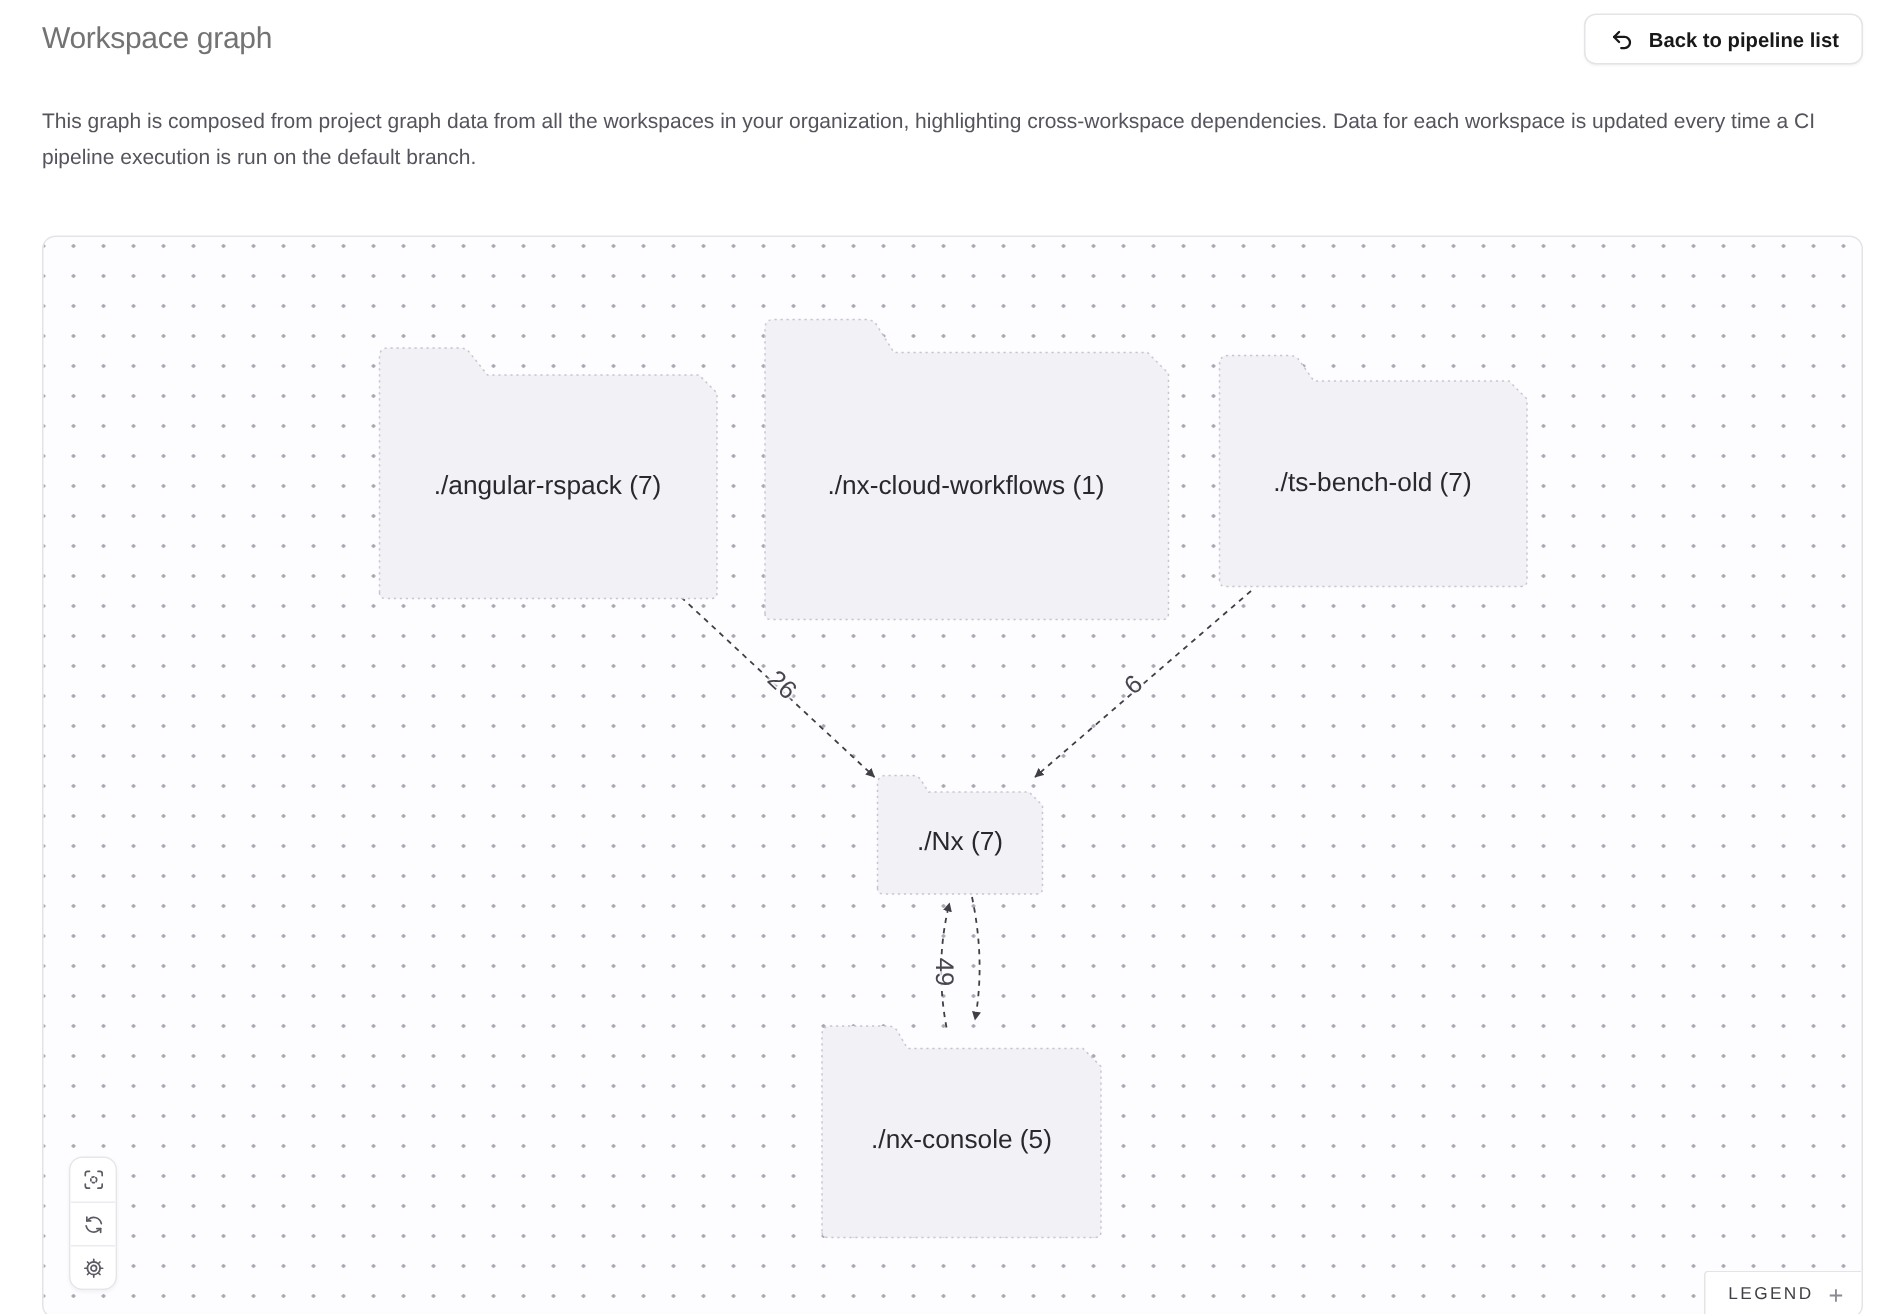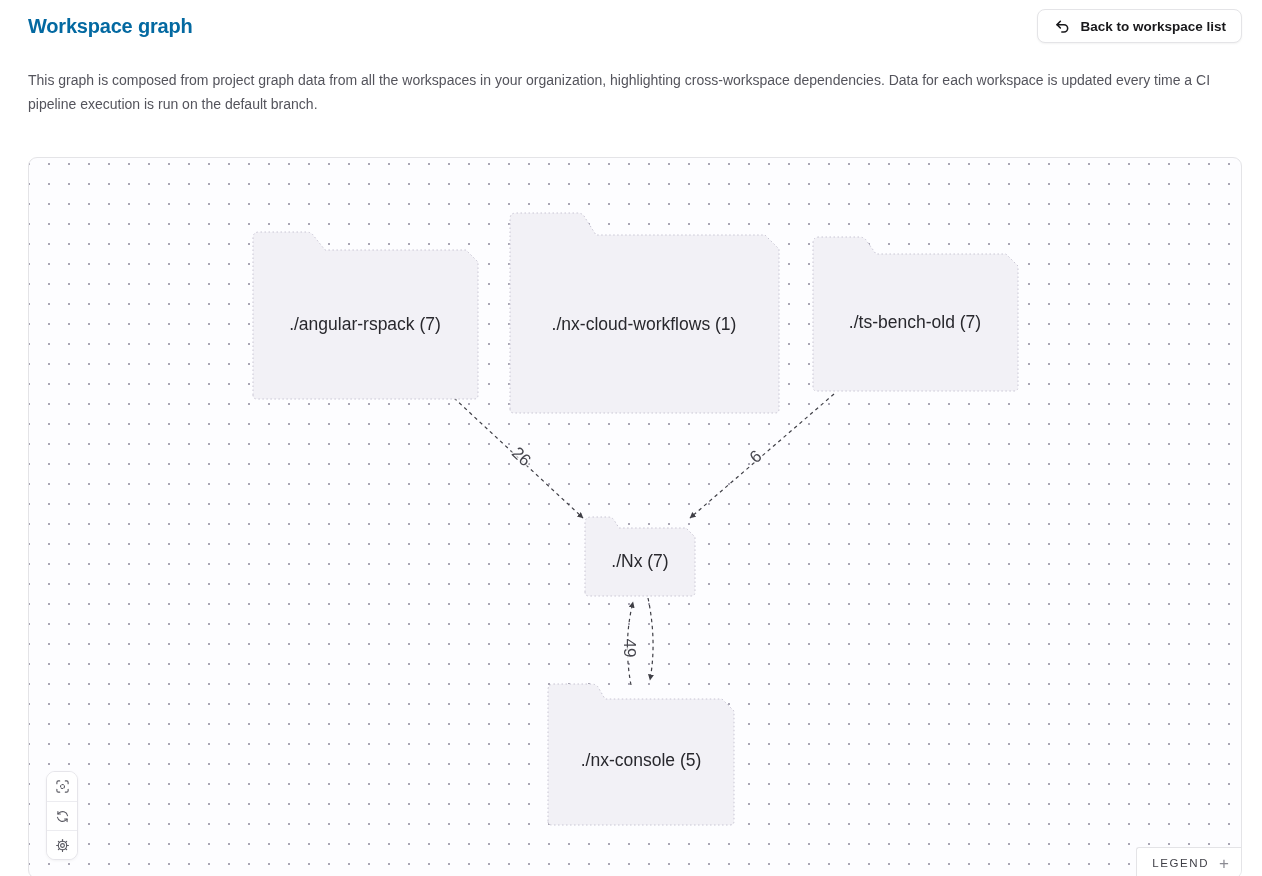--- a/index.html
+++ b/index.html
@@ -3,21 +3,21 @@
 <meta charset="utf-8">
 <style>
   html,body{margin:0;padding:0;background:#ffffff;font-family:"Liberation Sans",sans-serif;}
   body{width:1262px;height:876px;overflow:hidden;position:relative;}
 
   .page{position:absolute;inset:0;}
 
   
   .header-row{position:absolute;left:28px;right:20px;top:8px;height:36px;
     display:flex;align-items:center;justify-content:space-between;}
-  .page-title{font-size:20px;font-weight:700;color:#0369a1;letter-spacing:-.2px;}
+  .page-title{font-size:20px;font-weight:400;color:#737373;letter-spacing:-.2px;}
   .back-btn{display:flex;align-items:center;gap:9px;height:34px;padding:0 15px;
     background:#fff;border:1px solid #e4e4e7;border-radius:8px;cursor:pointer;
     box-shadow:0 1px 2px rgba(0,0,0,.05);font-family:inherit;}
   .back-btn .btn-label{font-size:13.5px;font-weight:700;color:#18181b;}
   .back-btn svg{display:block;}
 
   
   .description{position:absolute;left:28px;right:22px;top:54px;
     font-size:14px;line-height:24px;color:#54545c;}
 
@@ -58,21 +58,21 @@
 
   <div class="header-row">
     <div class="page-title">Workspace graph</div>
     <button class="back-btn">
       <span>
         <svg width="18" height="18" viewBox="0 0 20 20" fill="none" stroke="#18181b" stroke-width="1.7" stroke-linecap="round" stroke-linejoin="round">
           <path d="M8.2 4.8 L4.5 8.5 L8.2 12.2"></path>
           <path d="M4.5 8.5 H12.2 a4.1 4.1 0 0 1 0 8.2 H9.8"></path>
         </svg>
       </span>
-      <span class="btn-label">Back to workspace list</span>
+      <span class="btn-label">Back to pipeline list</span>
     </button>
   </div>
 
   <p class="description">This graph is composed from project graph data from all the workspaces in your organization, highlighting cross-workspace dependencies. Data for each workspace is updated every time a CI pipeline execution is run on the default branch.</p>
 
   <div class="canvas">
 
     <svg class="graph-svg" width="1212" height="720" viewBox="0 0 1212 720">
       <defs>
         <marker id="arrow" orient="auto" markerWidth="9" markerHeight="8" refX="5.6" refY="3" markerUnits="userSpaceOnUse">

